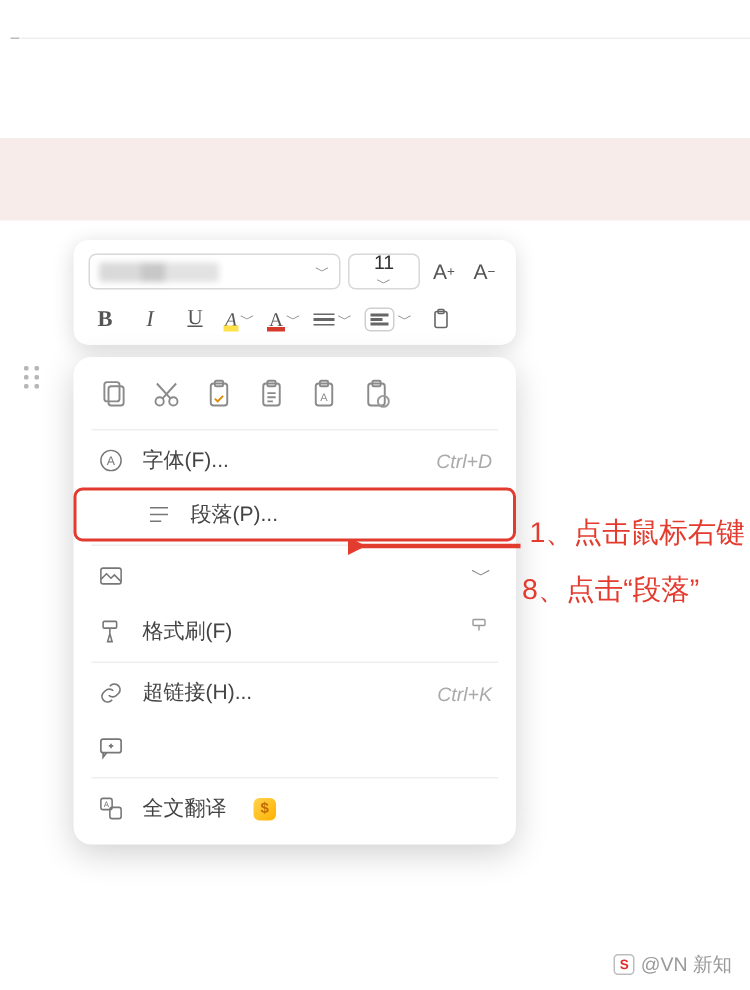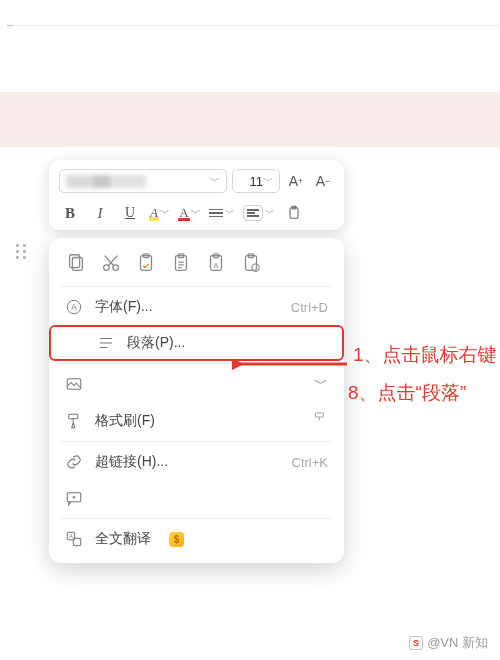--- a/index.html
+++ b/index.html
@@ -36,22 +36,23 @@
     justify-content: space-between; padding: 0 6px;
   }
   .blurred {
     width: 80px; height: 13px;
     background: linear-gradient(90deg,#d9d9d9 0 35%,#c7c7c7 35% 55%,#e2e2e2 55% 100%);
     filter: blur(2px); border-radius: 2px;
   }
   .chev { font-size: 10px; color: #888; }
   .size-select {
     width: 48px; height: 24px; border: 1px solid #d8d8d8; border-radius: 5px;
-    display: flex; align-items: center; justify-content: flex-end;
+    display: flex; align-items: center; justify-content: center;
     padding: 0 6px;
+    flex-direction: column;
   }
   .a-plus, .a-minus { width: 22px; text-align: center; color: #555; font-size: 14px; }
   .a-plus sup, .a-minus sup { font-size: 9px; }
   .tb-btn { min-width: 22px; height: 22px; display: flex; align-items: center; justify-content: center; color: #555; border-radius: 4px; }
   .tb-row2 { padding-top: 4px; gap: 8px; }
   .bold { font-weight: 700; font-family: Georgia,serif; font-size: 15px; }
   .italic { font-style: italic; font-family: Georgia,serif; font-size: 15px; }
   .underline { text-decoration: underline; font-family: Georgia,serif; font-size: 14px; position:relative; }
   .hl { position: relative; font-style: italic; font-family: Georgia,serif; }
   .hl .bar { position: absolute; left: -1px; right: -1px; bottom: 0px; height: 4px; background: #ffe24a; }
@@ -77,21 +78,21 @@
     padding: 10px 0 6px;
   }
   .clip-row { display:flex; gap:13px; padding: 4px 16px 10px; }
   .clip-row svg { display:block; }
   .sep { height:1px; background:#eee; margin: 2px 12px; }
   .mi {
     display:flex; align-items:center; gap:12px;
     padding: 9px 16px; color:#444; font-size: 14px;
     position: relative;
   }
-  .mi .sc { margin-left:auto; color:#aaa; font-size:13px; }
+  .mi .sc { margin-left:auto; color:#aaa; font-size:13px;font-style:italic; }
   .mi .tail { margin-left:auto; color:#888; }
   .mi svg { flex: 0 0 18px; }
   .mi.highlight {
     outline: 2.5px solid #e23b2e; outline-offset: -2px;
     border-radius: 6px;
     padding-left: 48px;
   }
   .badge {
     width:15px;height:15px;border-radius:4px;
     background:linear-gradient(135deg,#ffd34d,#ffb100);

